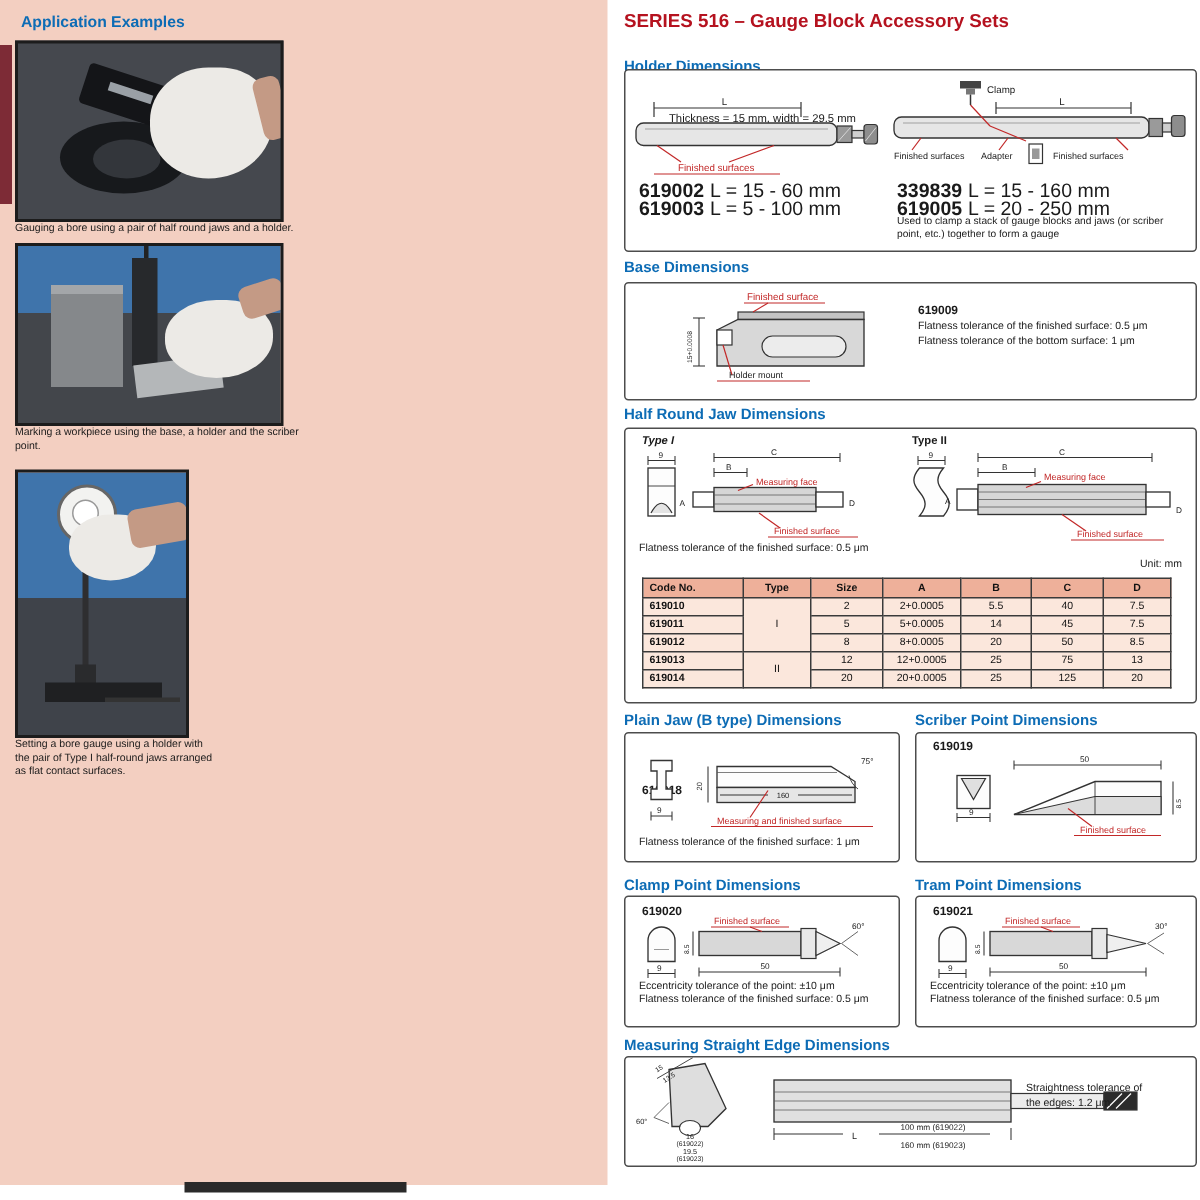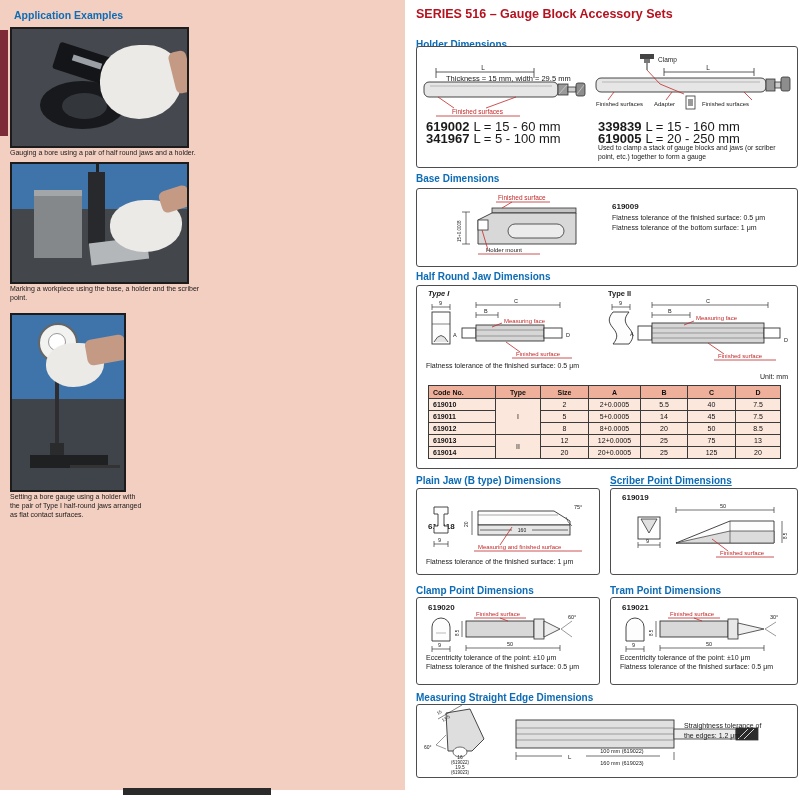--- a/index.html
+++ b/index.html
@@ -107,21 +107,21 @@
       <line x1="18" y1="35" x2="34" y2="46"></line>
         <line x1="96" y1="35" x2="66" y2="46"></line>
       <line x1="16" y1="54" x2="100" y2="54"></line>
     </g>
     <text x="32" y="52" font-size="6.5" fill="#c22828">Finished surfaces</text>
   </svg>
   <div class="abs code-line" style="left:426px;top:119px;">
     <span class="code">619002</span><span>L = 15 - 60 mm</span>
   </div>
   <div class="abs code-line" style="left:426px;top:131px;">
-    <span class="code">341967</span><span>L = 5 - 100 mm</span>
+    <span class="code">619003</span><span>L = 5 - 100 mm</span>
   </div>
 
   <svg class="abs" style="left:594px;top:50px;" width="198" height="66" viewBox="0 0 198 66">
     <g>
       <rect x="46" y="4" width="14" height="5" fill="#444"></rect>
       <rect x="50" y="9" width="6" height="4" fill="#777"></rect>
       <line x1="53" y1="13" x2="53" y2="20" stroke="#333" stroke-width="1"></line>
     </g>
     <text x="64" y="12" font-size="6.5" fill="#222">Clamp</text>
     <g stroke="#333" stroke-width="0.8">
@@ -370,21 +370,21 @@
     <path d="M146,16 A16,16 0 0 0 152,25" fill="none" stroke="#333" stroke-width="0.6"></path>
     <text x="154" y="8" font-size="5.5" fill="#222">75°</text>
     <g stroke="#c22828" stroke-width="0.8">
       <line x1="80" y1="44" x2="92" y2="26"></line>
         <line x1="54" y1="50" x2="162" y2="50"></line>
     </g>
     <text x="58" y="48" font-size="6" fill="#c22828">Measuring and finished surface</text>
   </svg>
   <div class="abs tol" style="left:426px;top:558px;">Flatness tolerance of the finished surface: 1 μm</div>
 
-  <div class="abs sec-heading" style="left:610px;top:475px;text-decoration:underline;">Scriber Point Dimensions</div>
+  <div class="abs sec-heading" style="left:610px;top:475px;">Scriber Point Dimensions</div>
   <div class="abs box" style="left:610px;top:488px;width:186px;height:85px;"></div>
   <div class="abs code-bold" style="left:622px;top:493px;">619019</div>
   <svg class="abs" style="left:612px;top:501px;" width="182" height="60" viewBox="0 0 182 60">
     <g>
       <rect x="26" y="16" width="22" height="22" fill="#fdfdfd" stroke="#333" stroke-width="0.9"></rect>
       <polygon points="29,18 45,18 37,32" fill="#e0e0e0" stroke="#333" stroke-width="0.8"></polygon>
     </g>
     <g stroke="#333" stroke-width="0.7">
       <line x1="26" y1="41" x2="26" y2="47"></line>
         <line x1="48" y1="41" x2="48" y2="47"></line>

